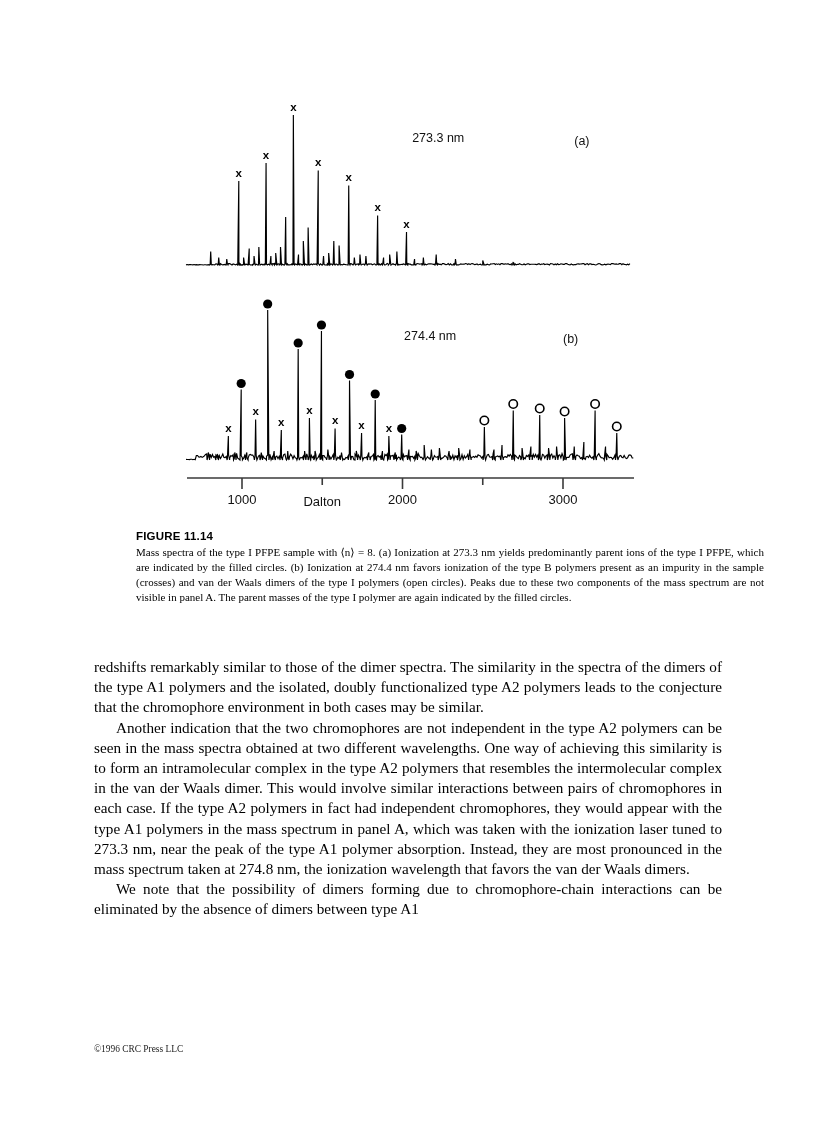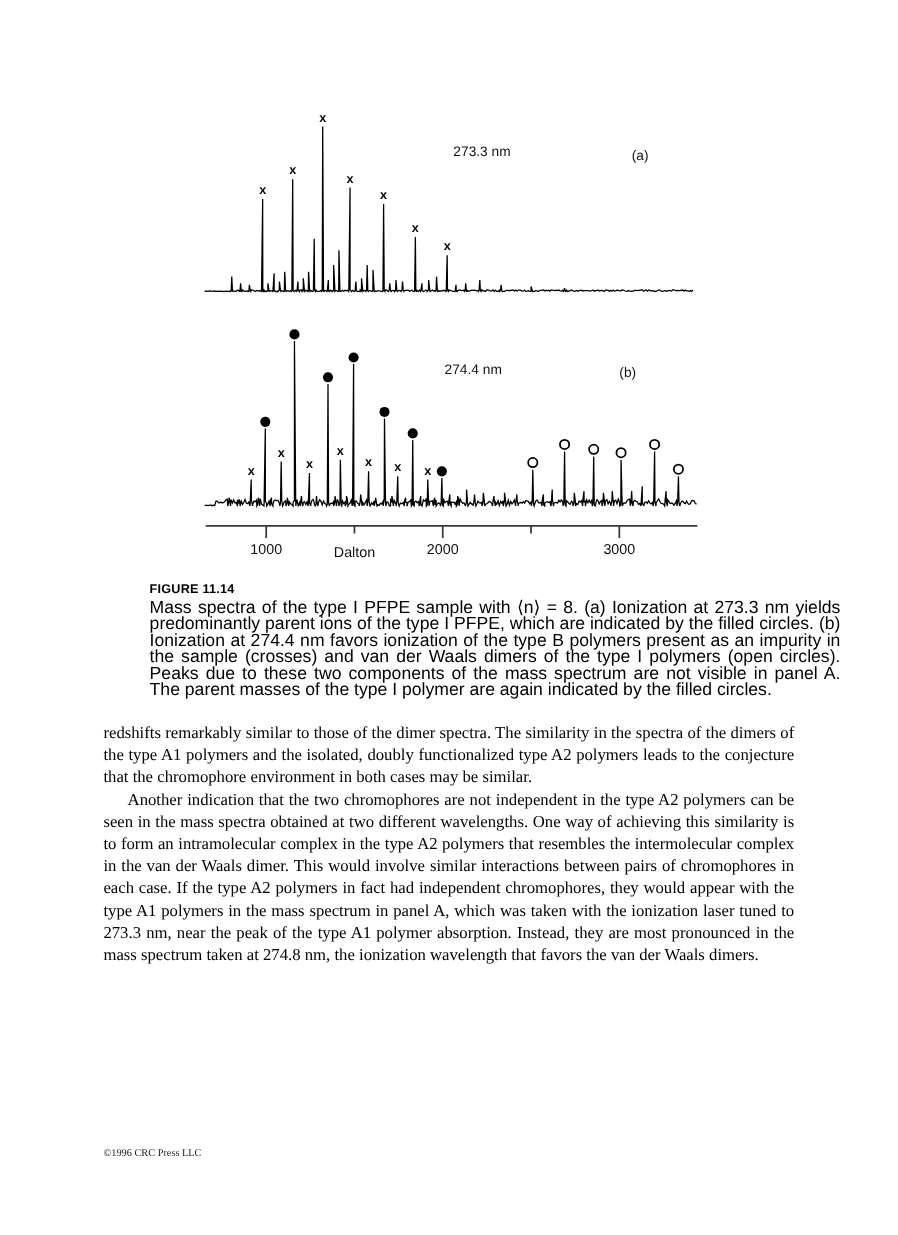--- a/index.html
+++ b/index.html
@@ -80,22 +80,22 @@
     margin-left: 28px;
   }
   .caption-title {
     font-family: "Liberation Sans", sans-serif;
     font-weight: bold;
     font-size: 11.5px;
     letter-spacing: 0.2px;
     margin: 0 0 3px 0;
   }
   .caption-body {
-    font-family: Liberation Sans, sans-serif;
-    font-size: 16px;
+    font-family: Liberation Serif, serif;
+    font-size: 11px;
     line-height: 15.1px;
     text-align: justify;
     margin: 0;
   }
 
   
   .body-text {
     position: absolute;
     left: 94px;
     top: 657px;
@@ -177,17 +177,18 @@
   </div>
 
   <div class="caption">
     <div class="caption-title">FIGURE 11.14</div>
     <p class="caption-body">Mass spectra of the type I PFPE sample with ⟨n⟩ = 8. (a) Ionization at 273.3 nm yields predominantly parent ions of the type I PFPE, which are indicated by the filled circles. (b) Ionization at 274.4 nm favors ionization of the type B polymers present as an impurity in the sample (crosses) and van der Waals dimers of the type I polymers (open circles). Peaks due to these two components of the mass spectrum are not visible in panel A. The parent masses of the type I polymer are again indicated by the filled circles.</p>
   </div>
 
   <div class="body-text">
     <p>redshifts remarkably similar to those of the dimer spectra. The similarity in the spectra of the dimers of the type A1 polymers and the isolated, doubly functionalized type A2 polymers leads to the conjecture that the chromophore environment in both cases may be similar.</p>
     <p class="indented">Another indication that the two chromophores are not independent in the type A2 polymers can be seen in the mass spectra obtained at two different wavelengths. One way of achieving this similarity is to form an intramolecular complex in the type A2 polymers that resembles the intermolecular complex in the van der Waals dimer. This would involve similar interactions between pairs of chromophores in each case. If the type A2 polymers in fact had independent chromophores, they would appear with the type A1 polymers in the mass spectrum in panel A, which was taken with the ionization laser tuned to 273.3 nm, near the peak of the type A1 polymer absorption. Instead, they are most pronounced in the mass spectrum taken at 274.8 nm, the ionization wavelength that favors the van der Waals dimers.</p>
+    <p class="indented">We note that the possibility of dimers forming due to chromophore-chain interactions can be eliminated by the absence of dimers between type A1</p>
   </div>
 
   <div class="footer">©1996 CRC Press LLC</div>
 
 </div>
 
 </body></html>

